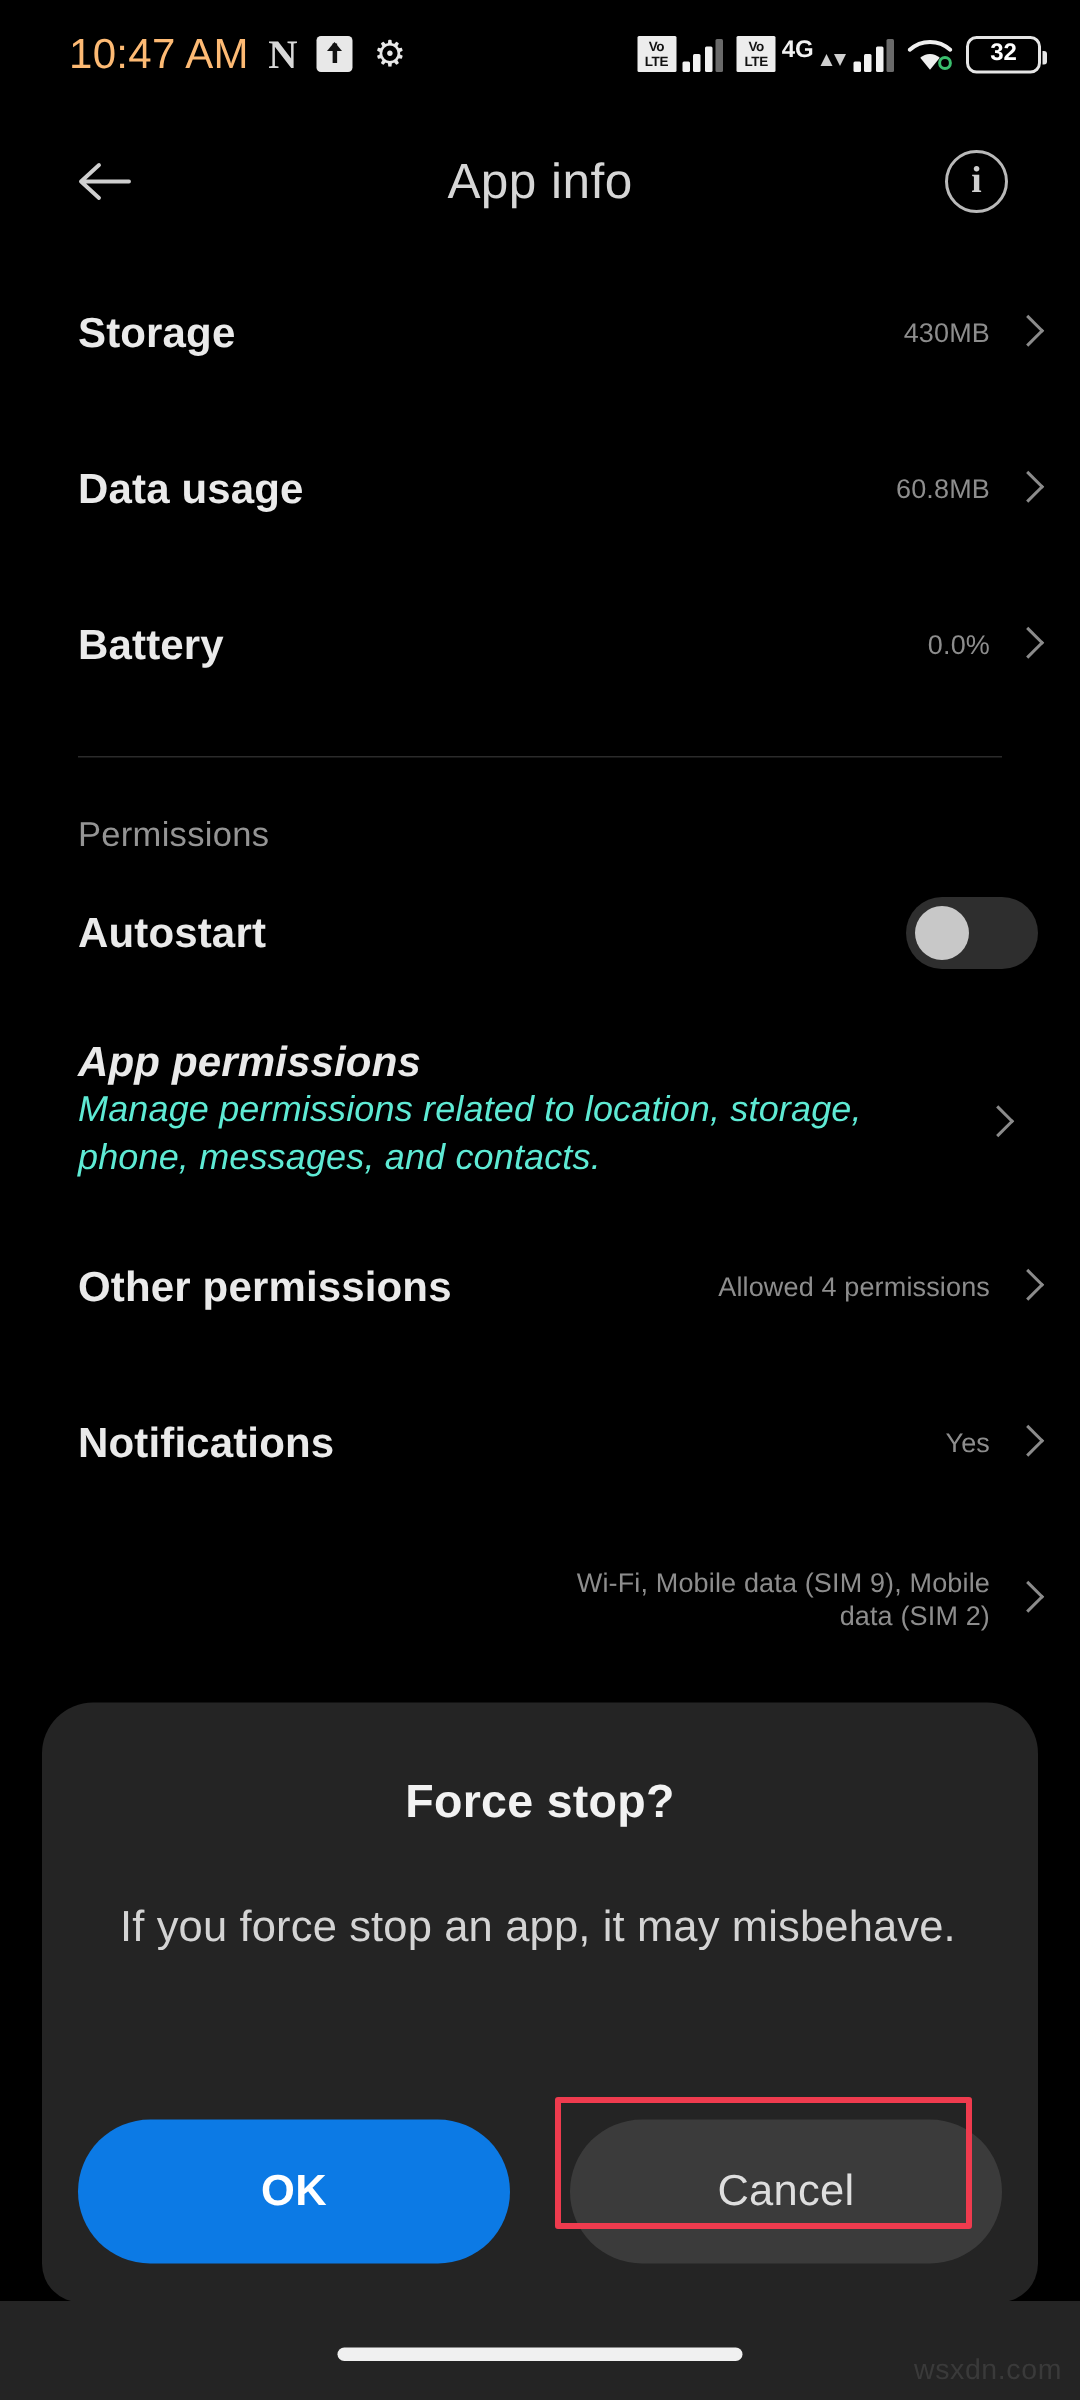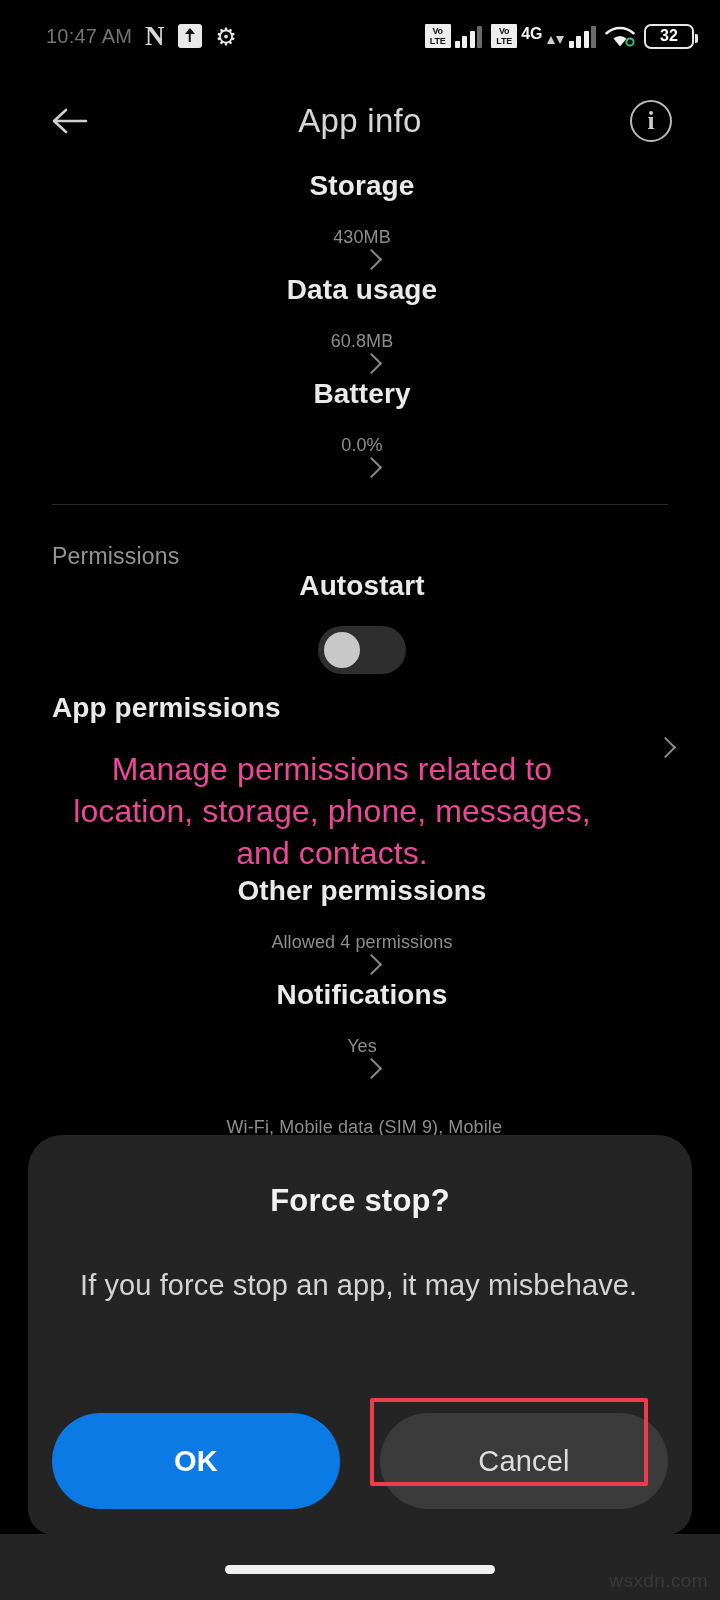--- a/index.html
+++ b/index.html
@@ -19,21 +19,21 @@
   
   .statusbar {
     position:absolute; top:0; left:0;
     width:720px; height:72px;
     display:flex; align-items:center;
     justify-content:space-between;
     padding:0 26px 0 46px;
   }
   .sb-left { display:flex; align-items:center; gap:13px; }
   .sb-time {
-    color:#737373; font-size:20px; font-weight:500;
+    color:#fdba74; font-size:28px; font-weight:500;
     letter-spacing:.2px; line-height:1;text-align:right;
   }
   .sb-right { display:flex; align-items:center; gap:9px; }
 
   .ic-n {
     color:#d8d8d8; font-size:27px; font-weight:700;
     line-height:1; font-family:"Liberation Serif", serif;
   }
   .ic-upbox {
     width:24px; height:24px; border-radius:3px;
@@ -126,23 +126,22 @@
     display:flex; align-items:center; justify-content:center;
     color:#cfcfcf; font-size:25px; font-weight:600;
     font-family:"Liberation Serif", serif;
   }
 
   
   .list { position:absolute; top:170px; left:0; width:720px; }
   .row {
     position:relative;
     display:flex; align-items:center;
-    padding:0 48px 0 52px;
+    padding:0 28px 0 52px;
     min-height:104px;
-    flex-direction:column;
   }
   .row .title {
     color:#eaeaea; font-size:28px; font-weight:700;
     letter-spacing:.1px; white-space:nowrap;
   }
   .row .spacer { flex:1; }
   .row .value {
     color:#8d8d8d; font-size:18px; font-weight:400;
     text-align:right; letter-spacing:.1px;
   }
@@ -170,24 +169,24 @@
     width:88px; height:48px; border-radius:24px;
     background:#2e2e2e; position:relative; flex:0 0 auto;
   }
   .toggle .knob {
     position:absolute; left:6px; top:6px;
     width:36px; height:36px; border-radius:50%;
     background:#c8c8c8;
   }
 
   .row.two-line { align-items:flex-start; padding-top:18px; min-height:132px; }
-  .row.two-line .textcol { display:flex; flex-direction:column; gap:24px; max-width:560px; }
+  .row.two-line .textcol { display:flex; flex-direction:column; gap:0; max-width:560px;font-style:italic; }
   .row.two-line .desc {
-    color:#ec4899; font-size:32px; font-weight:400;
-    line-height:1.32; letter-spacing:.1px;text-align:center;
+    color:#5eead4; font-size:24px; font-weight:400;
+    line-height:1.32; letter-spacing:.1px;
   }
   .row.two-line .chev { position:absolute; right:48px; top:62px; margin:0; }
 
   .row .value.wrap {
     max-width:280px; line-height:1.25; white-space:normal;
   }
   .dialog {
     position:absolute; left:28px; top:1135px;
     width:664px; height:400px;
     background:#242424;

